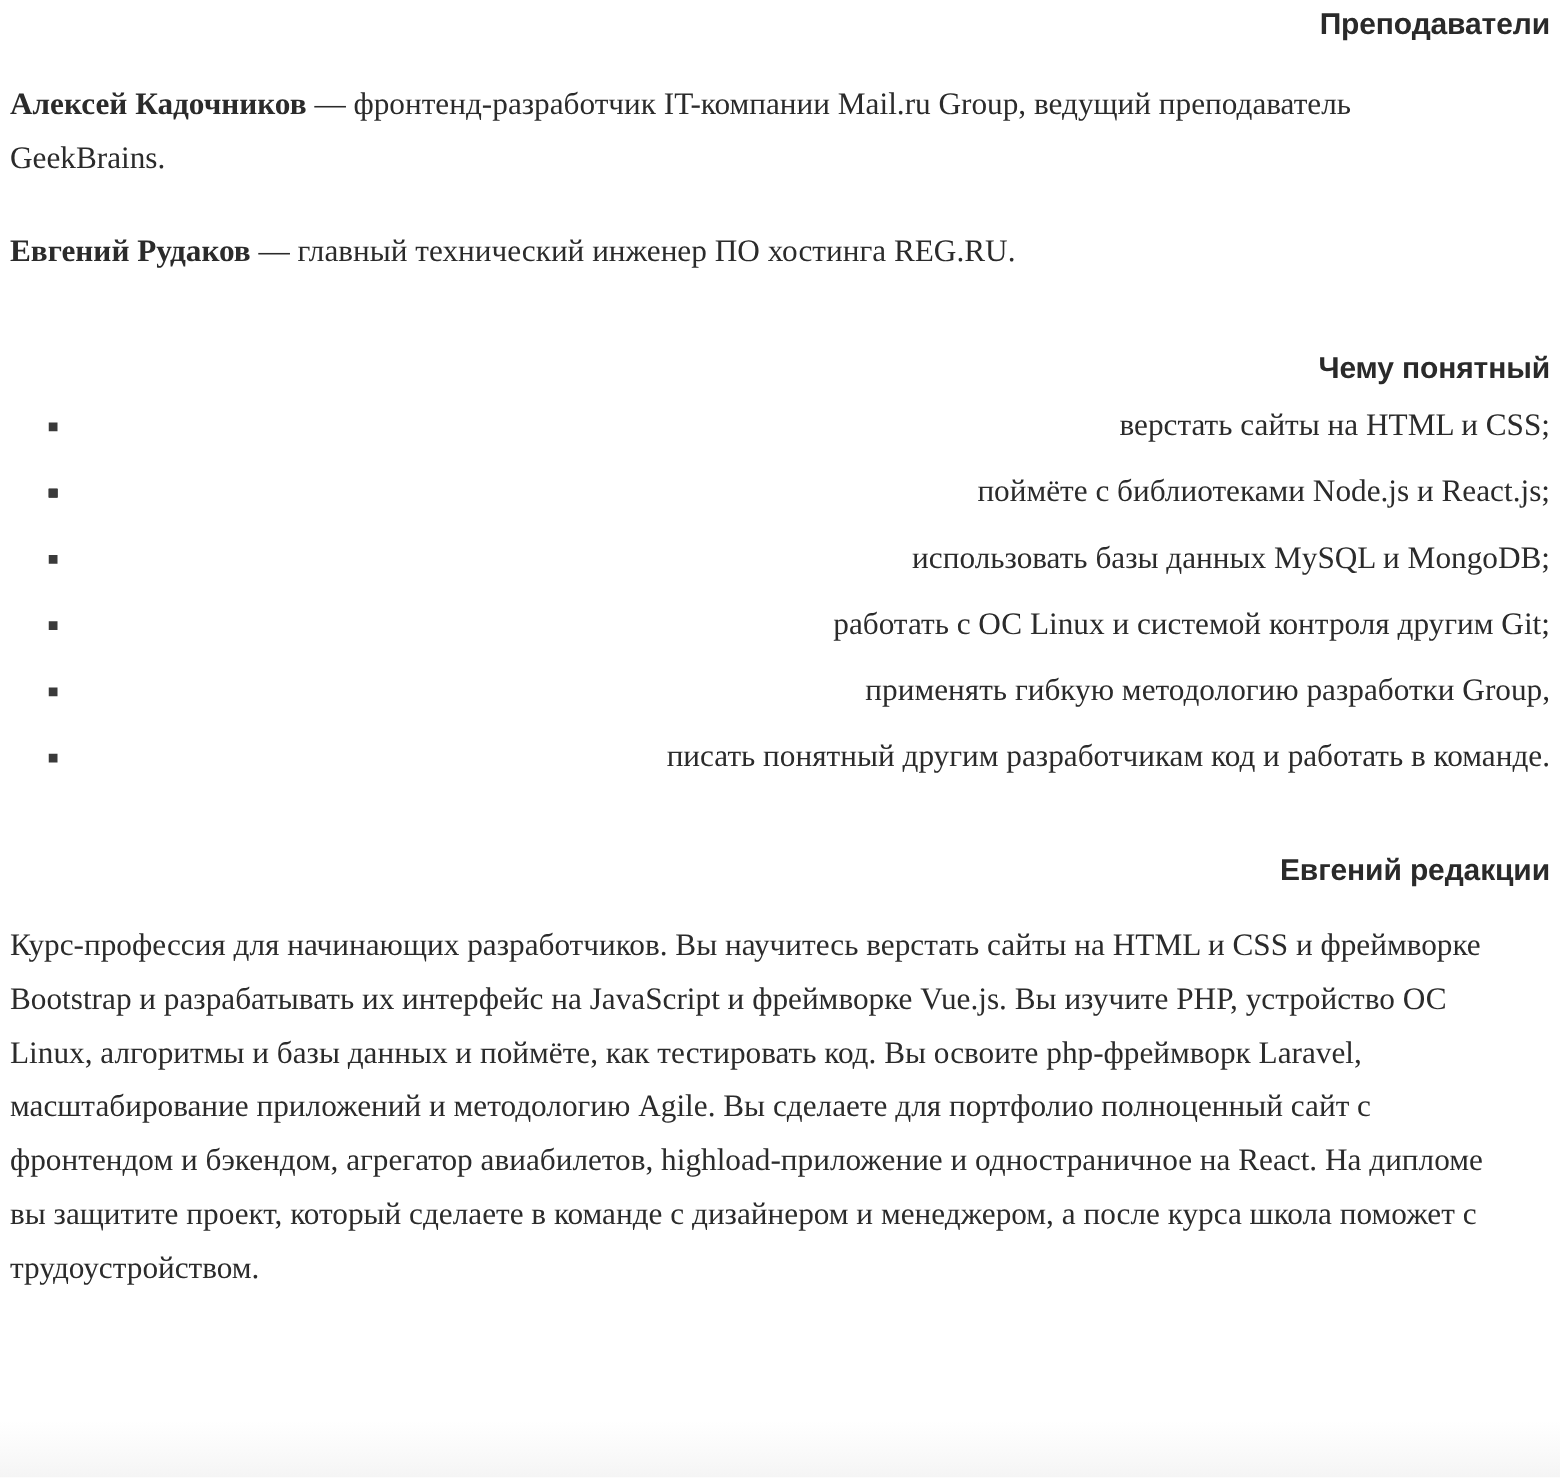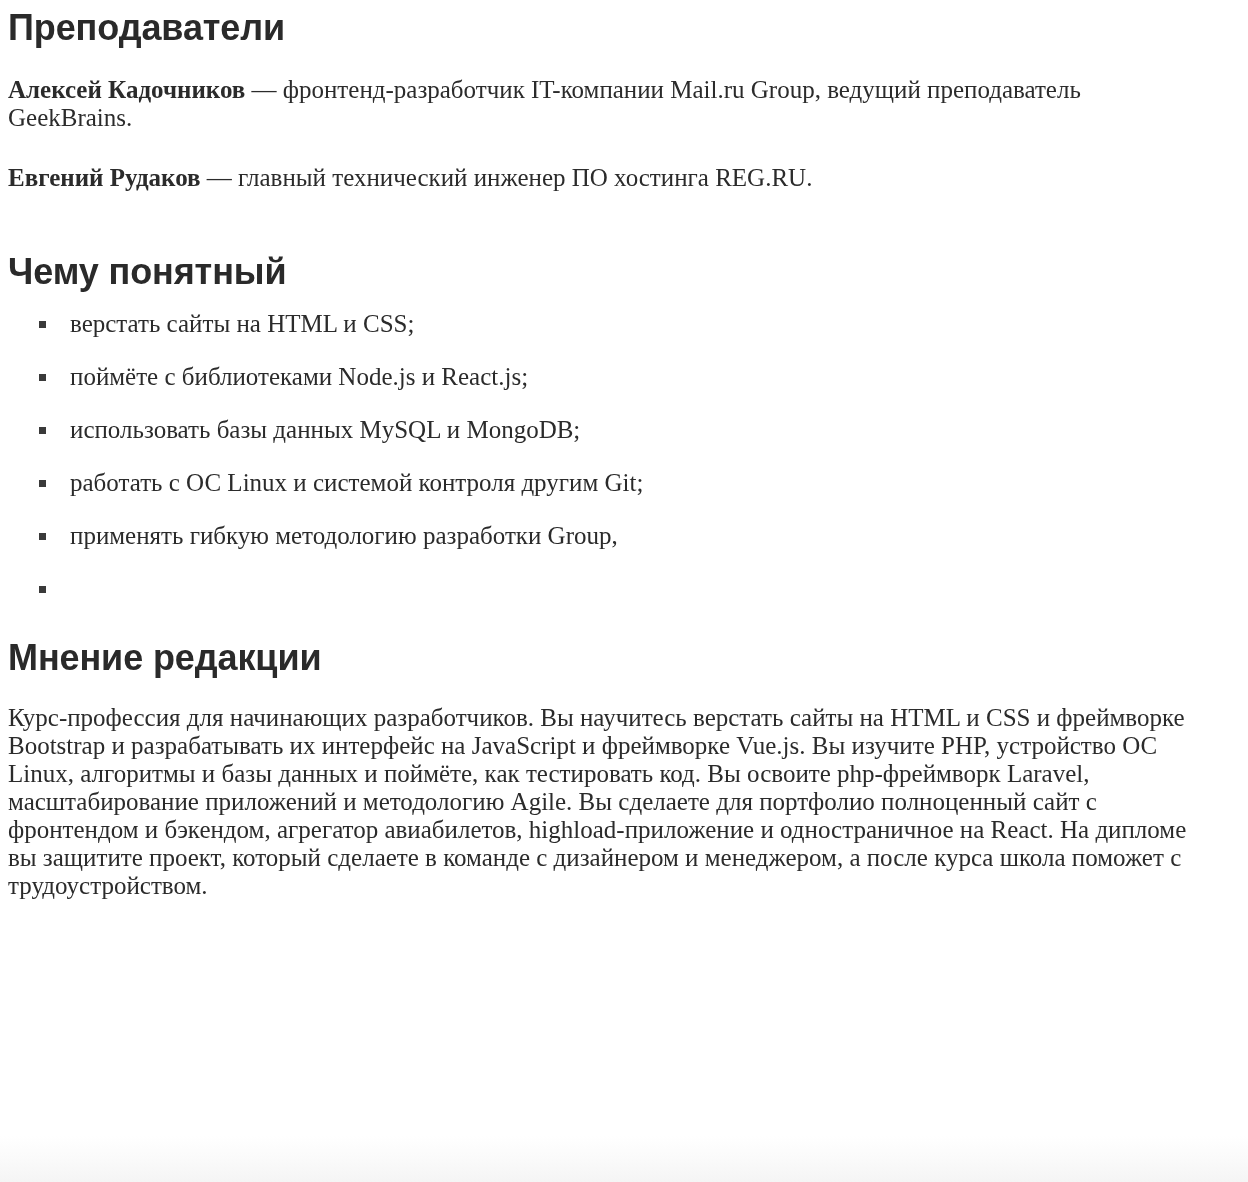--- a/index.html
+++ b/index.html
@@ -24,54 +24,56 @@
     height: 1182px;
     box-sizing: border-box;
     padding: 0 8px;
     background: #ffffff;
   }
 
   
   .section-heading {
     font-family: "Liberation Sans", "DejaVu Sans", sans-serif;
     font-weight: bold;
-    font-size: 36px;
+    font-size: 24px;
     line-height: 1.2;
     color: #2a2a2a;
     letter-spacing: -0.1px;
     margin: 0;
     padding: 0;
+    text-align: right;
   }
   .heading-teachers  { padding-top: 6px; }
   .heading-learn     { padding-top: 58px; }
   .heading-opinion   { padding-top: 62px; }
 
   
   .para {
     font-family: "Liberation Serif", "DejaVu Serif", serif;
     font-size: 25px;
-    line-height: 28px;
+    line-height: 43px;
     color: #2b2b2b;
     margin: 0;
     padding: 0;
     max-width: 1200px;
   }
   .para-teacher-1 { padding-top: 27px; max-width: 1075px; }
   .para-teacher-2 { padding-top: 32px; }
   .para-opinion   { padding-top: 24px; max-width: 1205px; }
 
   .name {
     font-weight: bold;
   }
 
   
   .learn-list {
     list-style: none;
     margin: 0;
     padding: 16px 0 0 0;
+    text-align: right;
   }
   .learn-list li {
     position: relative;
     font-family: "Liberation Serif", "DejaVu Serif", serif;
     font-size: 25px;
     line-height: 30px;
     color: #2b2b2b;
     padding: 0 0 0 62px;
     margin: 0 0 23px 0;
   }
@@ -140,21 +142,22 @@
     <li>
       <span class="bullet-square"></span>
       <span>работать с ОС Linux и системой контроля другим Git;</span>
     </li>
     <li>
       <span class="bullet-square"></span>
       <span>применять гибкую методологию разработки Group,</span>
     </li>
     <li>
       <span class="bullet-square"></span>
+      <span>писать понятный другим разработчикам код и работать в команде.</span>
     </li>
   </ul>
 
-  <h2 class="section-heading heading-opinion">Мнение редакции</h2>
+  <h2 class="section-heading heading-opinion">Евгений редакции</h2>
 
   <p class="para para-opinion">Курс-профессия для начинающих разработчиков. Вы научитесь верстать сайты на HTML и CSS и фреймворке Bootstrap и разрабатывать их интерфейс на JavaScript и фреймворке Vue.js. Вы изучите PHP, устройство ОС Linux, алгоритмы и базы данных и поймёте, как тестировать код. Вы освоите php-фреймворк Laravel, масштабирование приложений и методологию Agile. Вы сделаете для портфолио полноценный сайт с фронтендом и бэкендом, агрегатор авиабилетов, highload-приложение и одностраничное на React. На дипломе вы защитите проект, который сделаете в команде с дизайнером и менеджером, а после курса школа поможет с трудоустройством.</p>
 
   <div class="bottom-fade"></div>
 </div>
 
 </body></html>

